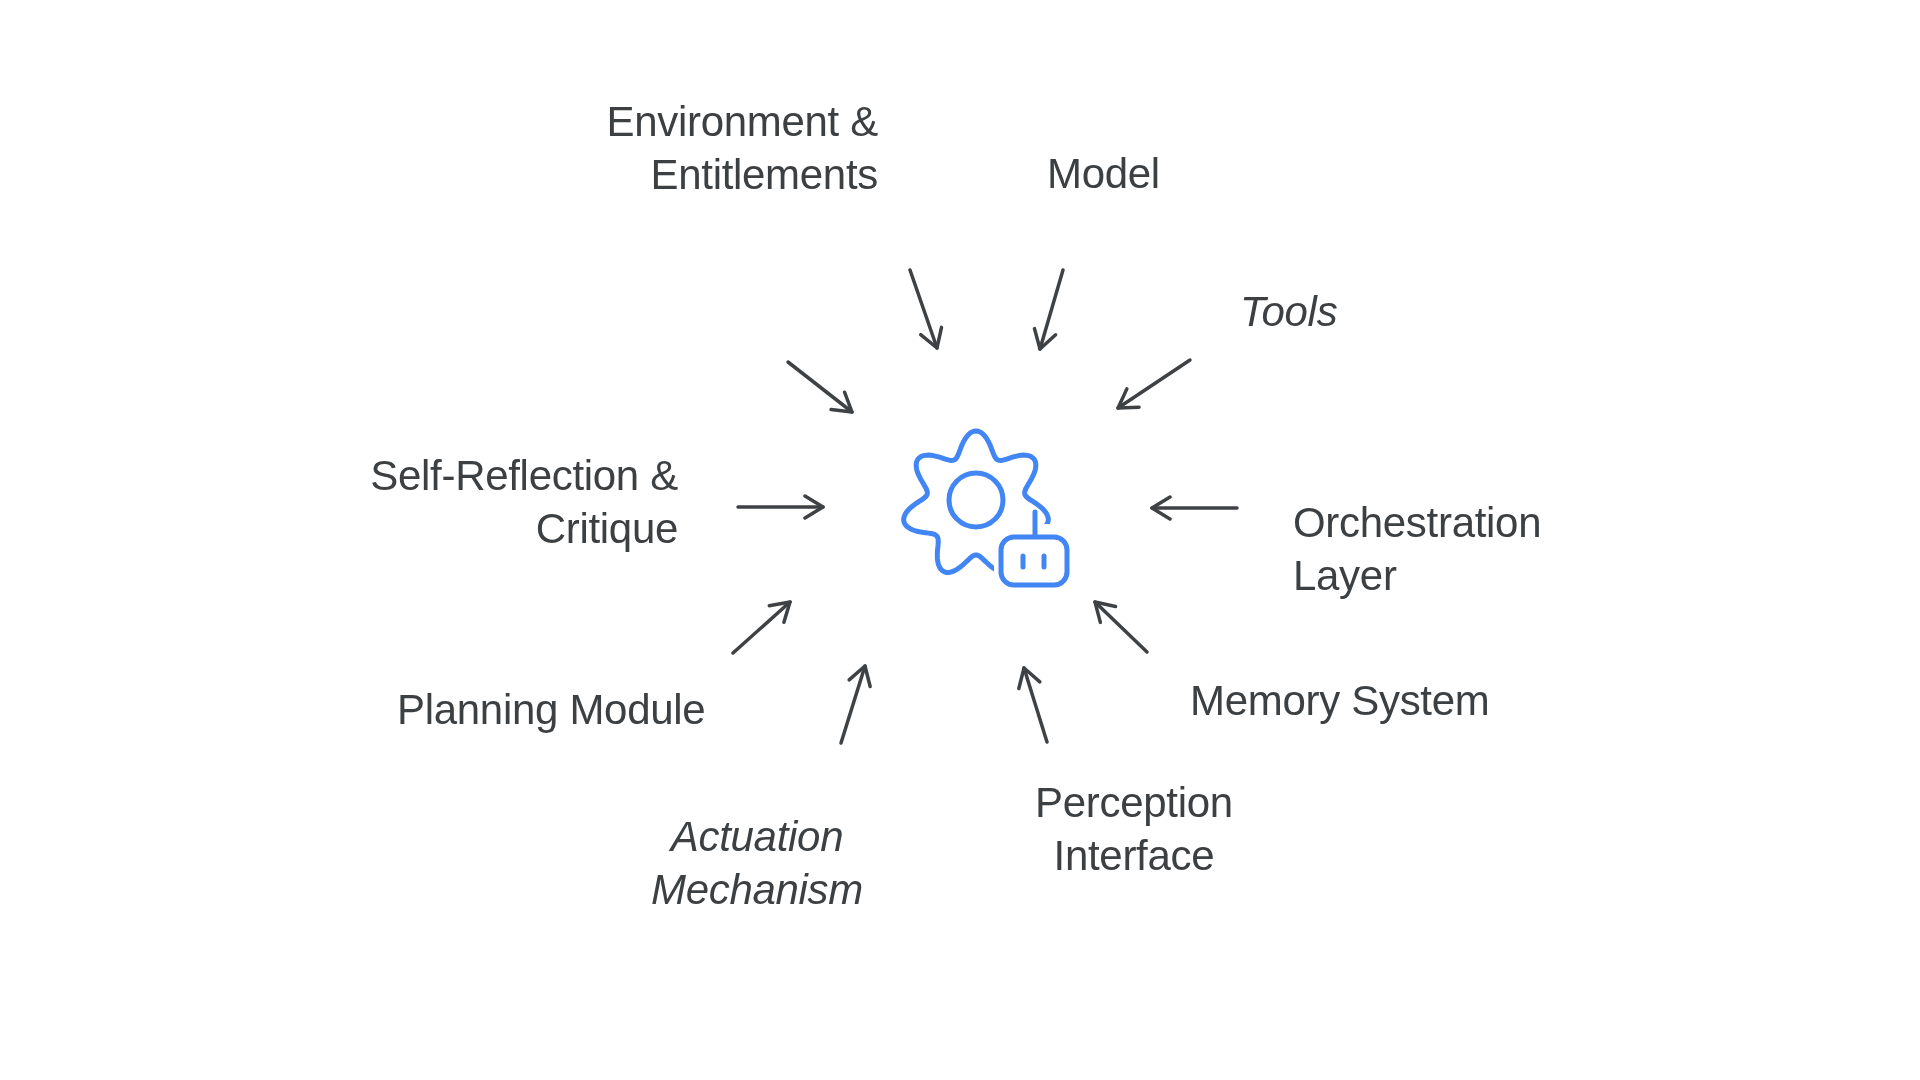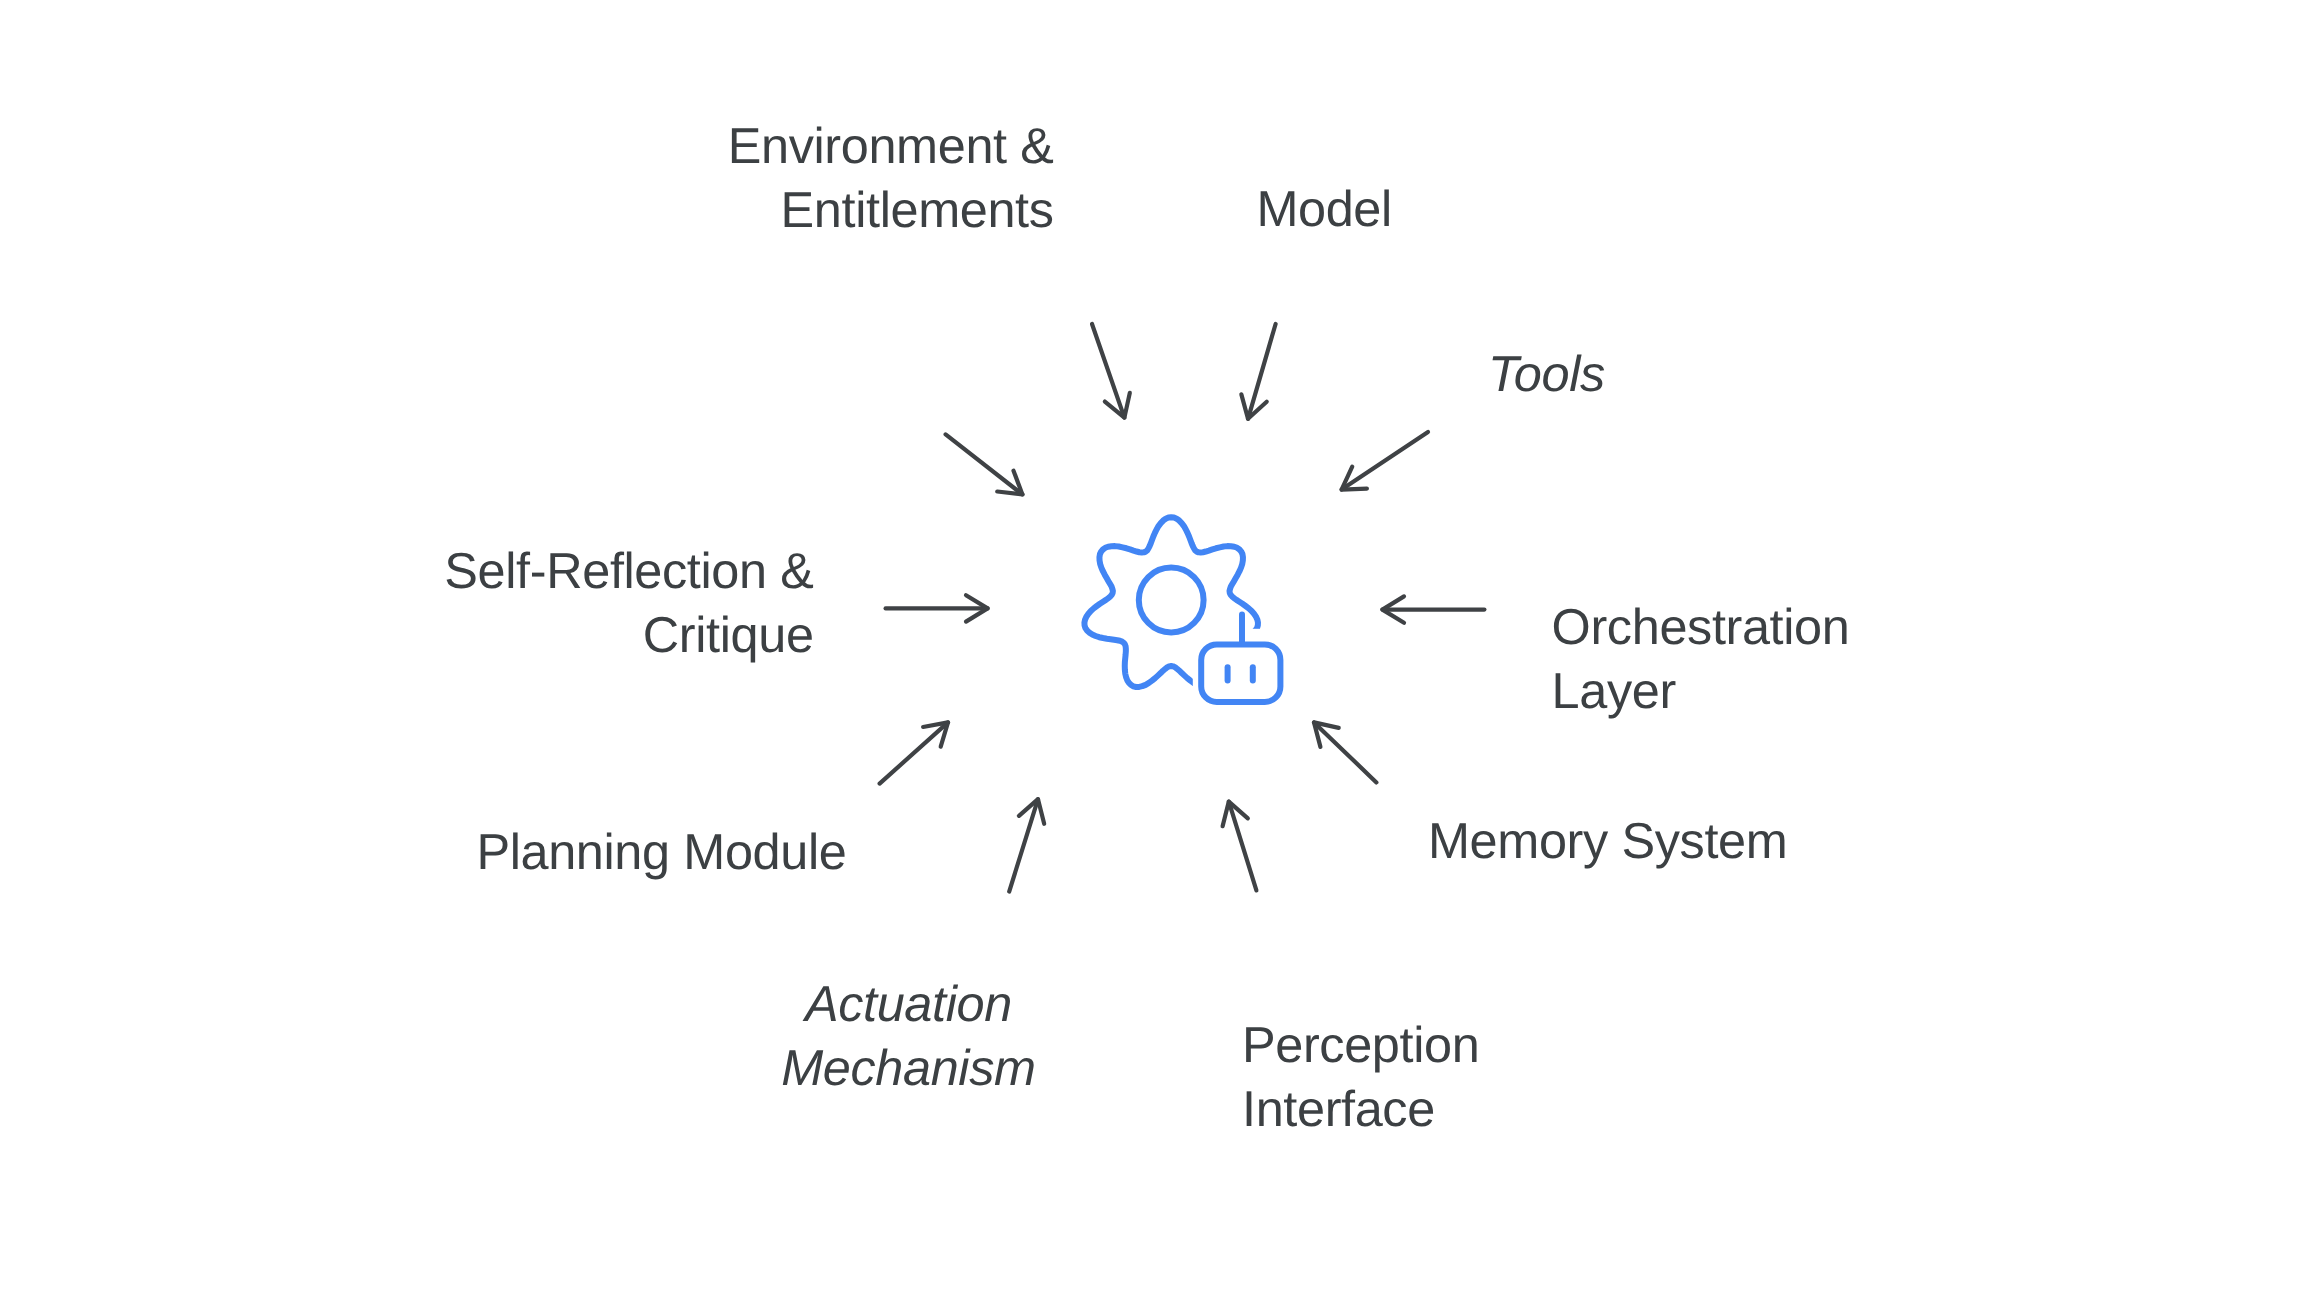--- a/index.html
+++ b/index.html
@@ -83,21 +83,21 @@
     </g>
   </svg>
 
   <div class="node align-right" style="left:538px;  top:95px;  width:340px;">Environment &amp;
 Entitlements</div>
   <div class="node" style="left:1047px; top:147px;">Model</div>
   <div class="node" style="left:1240px; top:285px;font-style:italic;">Tools</div>
   <div class="node" style="left:1293px; top:450px;margin-top:46px;">Orchestration
 Layer</div>
   <div class="node" style="left:1190px; top:674px;">Memory System</div>
-  <div class="node" style="left:1035px; top:844px;">Perception
+  <div class="node" style="left:1035px; top:776px;text-align:center;">Perception
 Interface</div>
   <div class="node align-center" style="left:606px;  top:810px; width:302px;">Actuation
 Mechanism</div>
   <div class="node" style="left:397px;  top:667px;margin-top:16px;">Planning Module</div>
   <div class="node align-right" style="left:338px;  top:449px; width:340px;">Self-Reflection &amp;
 Critique</div>
 
 </div>
 
 </body></html>

